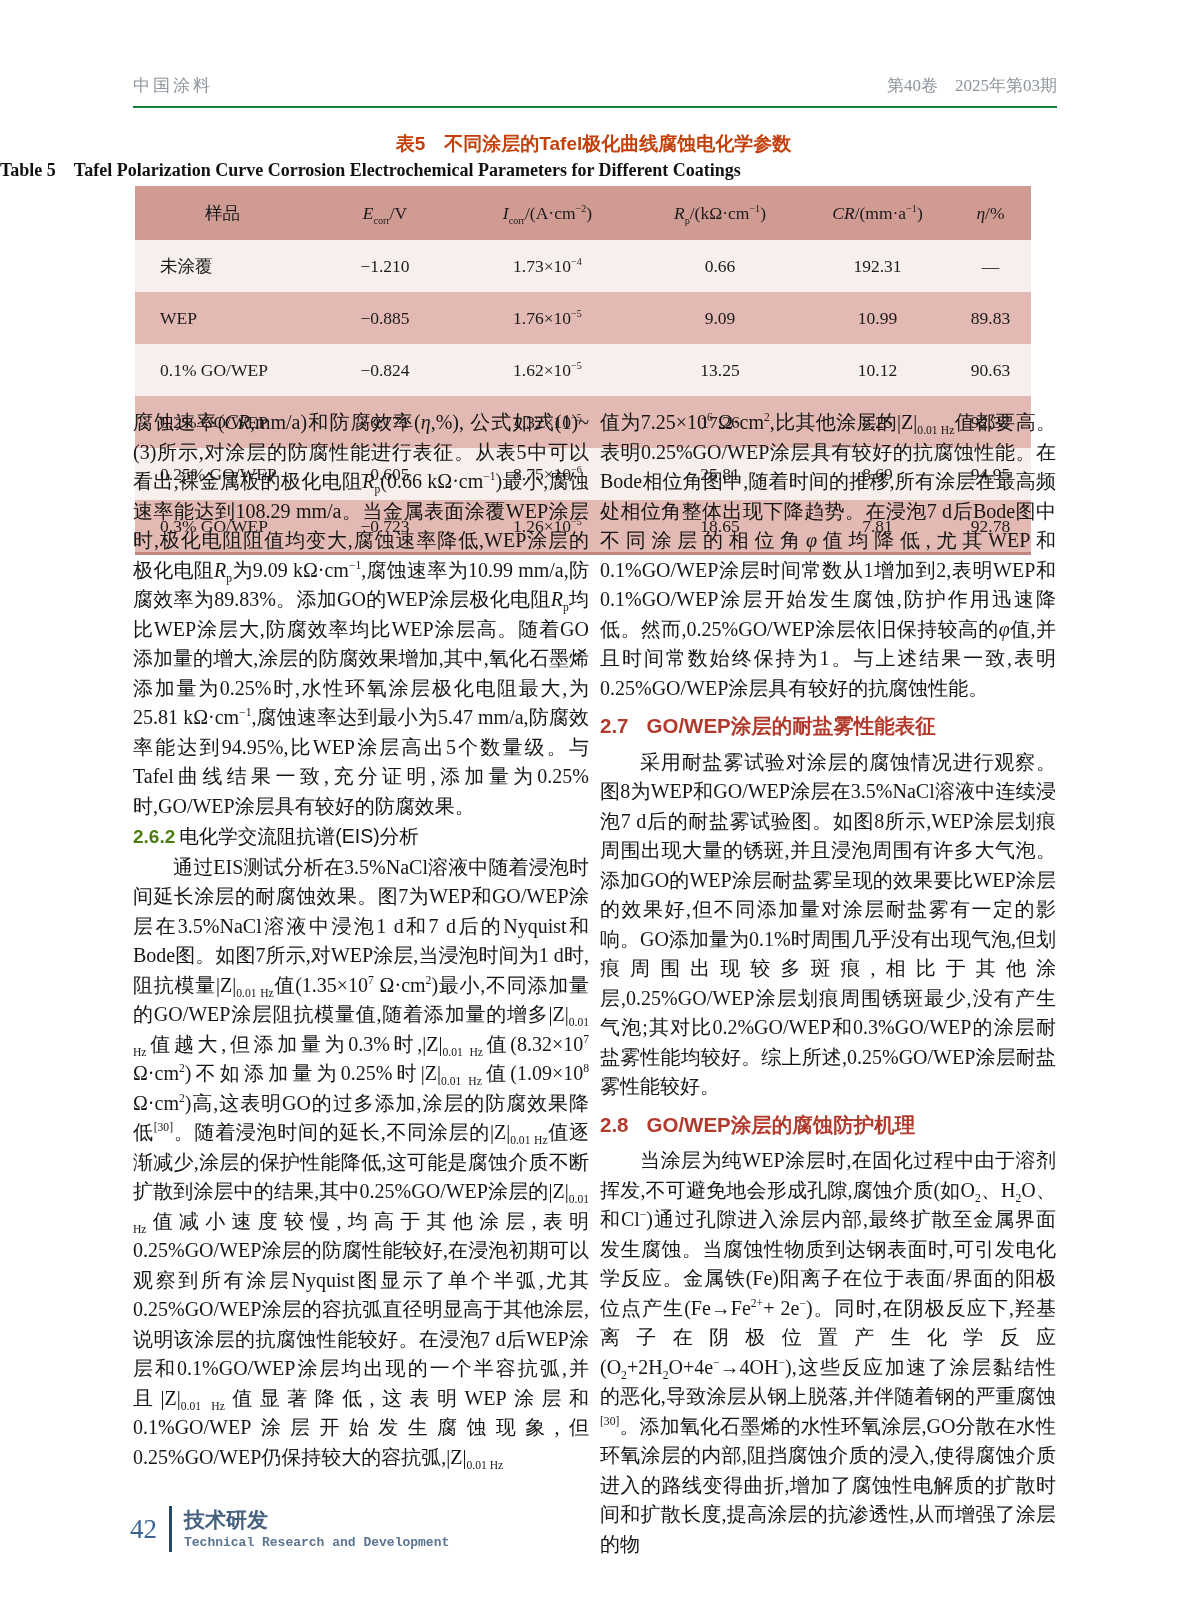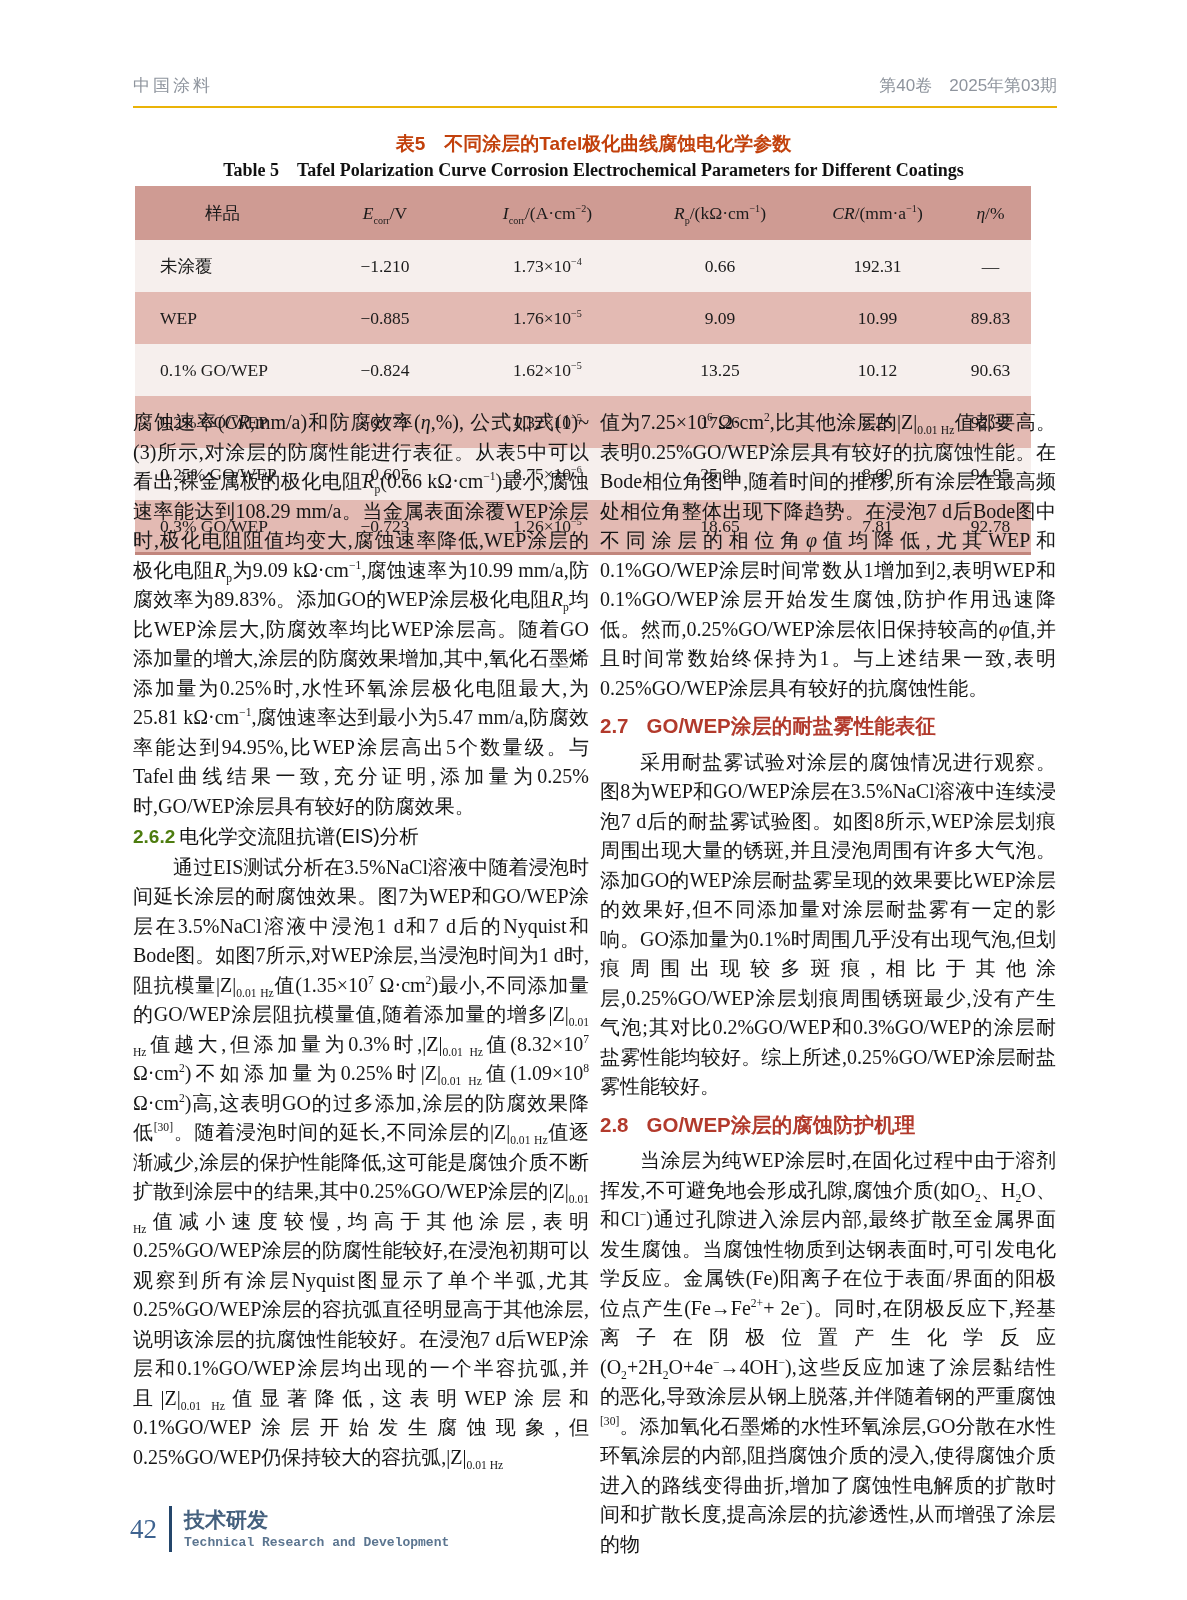--- a/index.html
+++ b/index.html
@@ -1,28 +1,28 @@
 <!DOCTYPE html>
 <html><head>
 <meta charset="utf-8">
 <style>
   html,body{margin:0;padding:0;background:#e8e8e8;}
   .page{position:relative;width:1187px;height:1600px;background:#ffffff;margin:0 auto;overflow:hidden;
         font-family:"Liberation Serif","DejaVu Serif",serif;color:#1b1b1b;}
 
   
   .hdr{position:absolute;left:133px;top:74px;width:924px;display:flex;justify-content:space-between;
-       align-items:center;padding-bottom:9px;border-bottom:2px solid #eab308;
-       color:#8e949d;font-size:17px;font-family:Liberation Sans, sans-serif;}
+       align-items:center;padding-bottom:9px;border-bottom:2px solid #15803d;
+       color:#8e949d;font-size:17px;font-family:Liberation Serif, serif;}
   .hdr .journal{letter-spacing:3px;}
 
   
   .cap-zh{position:absolute;left:0;top:131px;width:100%;text-align:center;font-weight:700;font-size:19px;
           color:#c2410c;font-family:"Liberation Sans","DejaVu Sans",sans-serif;}
-  .cap-en{position:absolute;left:0;top:158px;width:100%;text-align:center;font-weight:700;font-size:18px;
+  .cap-en{position:absolute;left:0;top:158px;width:100%;text-align:left;font-weight:700;font-size:18px;
           color:#111;font-family:"Liberation Serif","DejaVu Serif",serif;}
 
   
   .t5{position:absolute;left:135px;top:186px;width:896px;border-collapse:collapse;
       font-size:17.5px;border-bottom:3px solid #c1867d;table-layout:fixed;}
   .t5 th,.t5 td{padding:12px;height:28px;text-align:center;font-weight:400;overflow:hidden;white-space:nowrap;}
   .t5 thead th{background:#cf9b93;height:30px;}
   .t5 tr.pink{background:#e3bab3;}
   .t5 tr.lite{background:#f6efed;}
   .t5 td.c0{text-align:left;padding-left:25px;}

